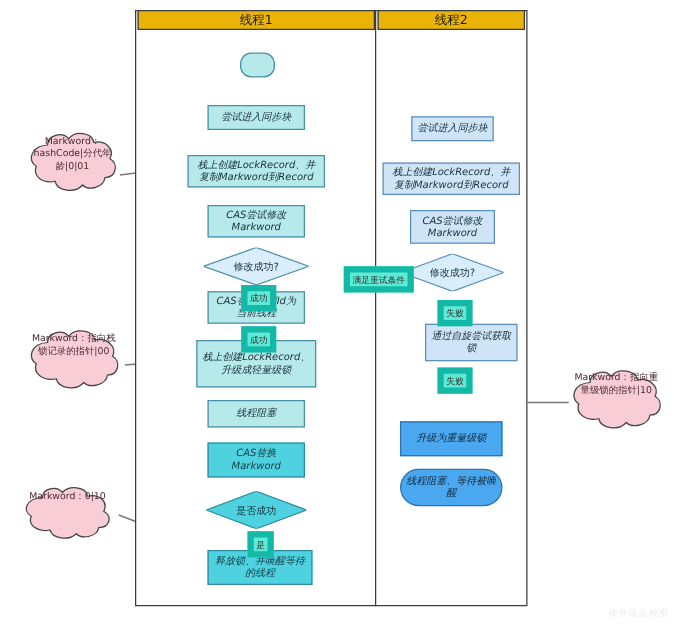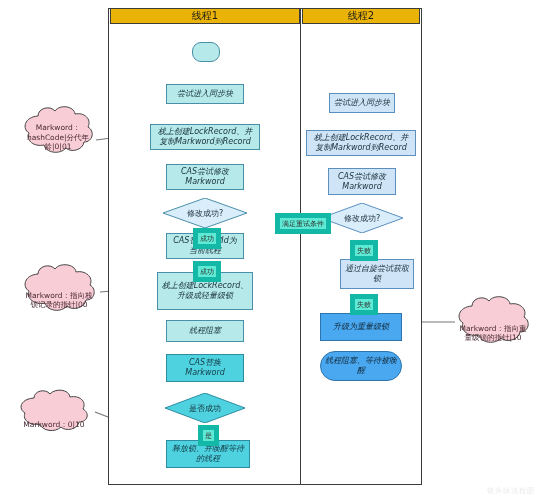--- a/index.html
+++ b/index.html
@@ -31,21 +31,21 @@
   .node{
     position:absolute;box-sizing:border-box;
     display:flex;align-items:center;justify-content:center;text-align:center;
     font-size:8px;line-height:1.25;color:#17313a;
     padding:2px 3px;
     font-style:italic;
   }
   .proc{border:1px solid #4a8fa8;background:#b6e9ea;}
   .proc.strong{background:#4fd2e0;border-color:#2e8ca0;color:#15404a;}
   .proc.blue-lite{background:#cfe4f7;border-color:#5b8fc0;color:#17313a;}
-  .proc.blue{background:#4aa8f0;border-color:#2d74ad;color:#10283a;}
+  .proc.blue{background:#4aa8f0;border-color:#2d74ad;color:#10283a;margin-top:24px;}
   .start-node{
     position:absolute;width:26px;height:18px;border-radius:9px;
     border:1px solid #4a8fa8;background:#b6e9ea;
   }
   .diamond{
     position:absolute;
   }
   .diamond .dlabel{
     position:absolute;left:0;top:0;width:100%;height:100%;
     display:flex;align-items:center;justify-content:center;
@@ -54,21 +54,21 @@
 
   
   .elabel{
     position:absolute;background:#5eead4;border:5px solid #14b8a6;
     font-size:7px;color:#333333;padding:0 2px;line-height:10px;height:11px;
     display:flex;align-items:center;justify-content:center;white-space:nowrap;
   }
 
   
   .cloud{
-    position:absolute;display:flex;align-items:flex-end;justify-content:center;
+    position:absolute;display:flex;align-items:flex-start;justify-content:center;
     text-align:center;font-size:7.5px;line-height:1.3;color:#4a2b33;
     padding:4px 6px;box-sizing:border-box;
   }
   .cloud .ctext{position:relative;z-index:2;}
   .cloud svg{position:absolute;left:0;top:0;}
 
   .watermark{
     position:absolute;right:4px;bottom:4px;font-size:7px;color:#eaeaea;
     letter-spacing:1px;
   }

